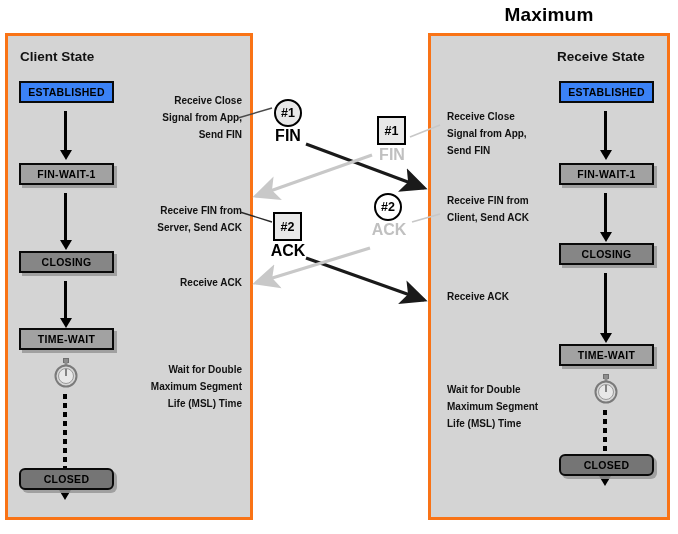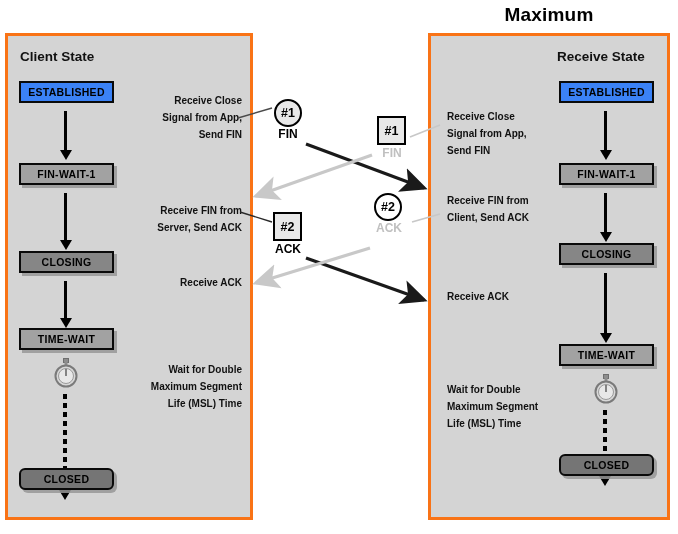--- a/index.html
+++ b/index.html
@@ -80,21 +80,21 @@
     font-size:12.5px;font-weight:700;color:#000;
   }
   .marker-circle.ghost{background:#ffffff;}
   .marker-square{
     position:absolute;width:29px;height:29px;
     box-sizing:border-box;border:2.5px solid #000;background:#e8e8e8;
     display:flex;align-items:center;justify-content:center;
     font-size:12.5px;font-weight:700;color:#000;
   }
   .marker-label{
-    position:absolute;font-size:12px;font-weight:700;text-align:center;
+    position:absolute;font-size:16px;font-weight:700;text-align:center;
     color:#000;white-space:nowrap;
   }
   .marker-label.faded{color:#c0c0c0;}
 
   
   .stopwatch{position:absolute;width:26px;height:30px;}
 
   #wires{position:absolute;left:0;top:0;width:678px;height:534px;pointer-events:none;}
 </style>
 </head>

